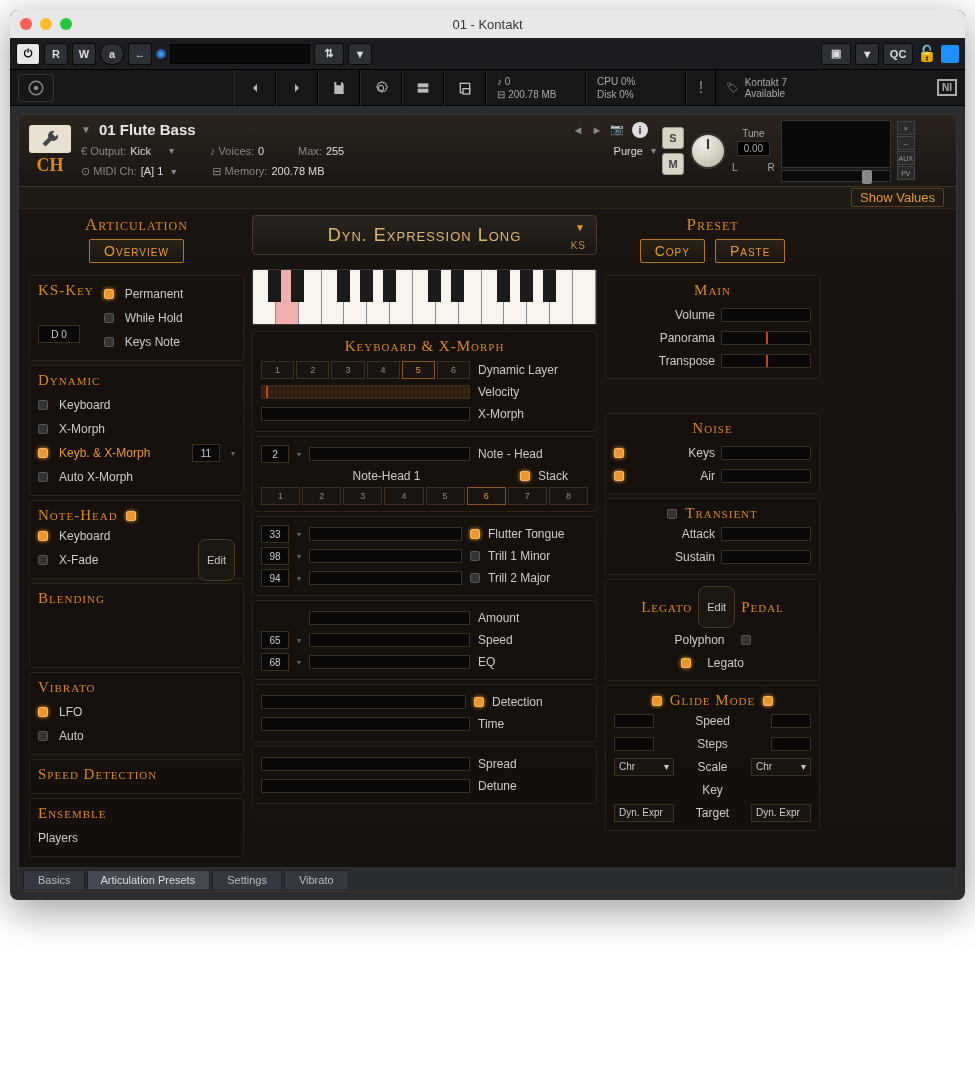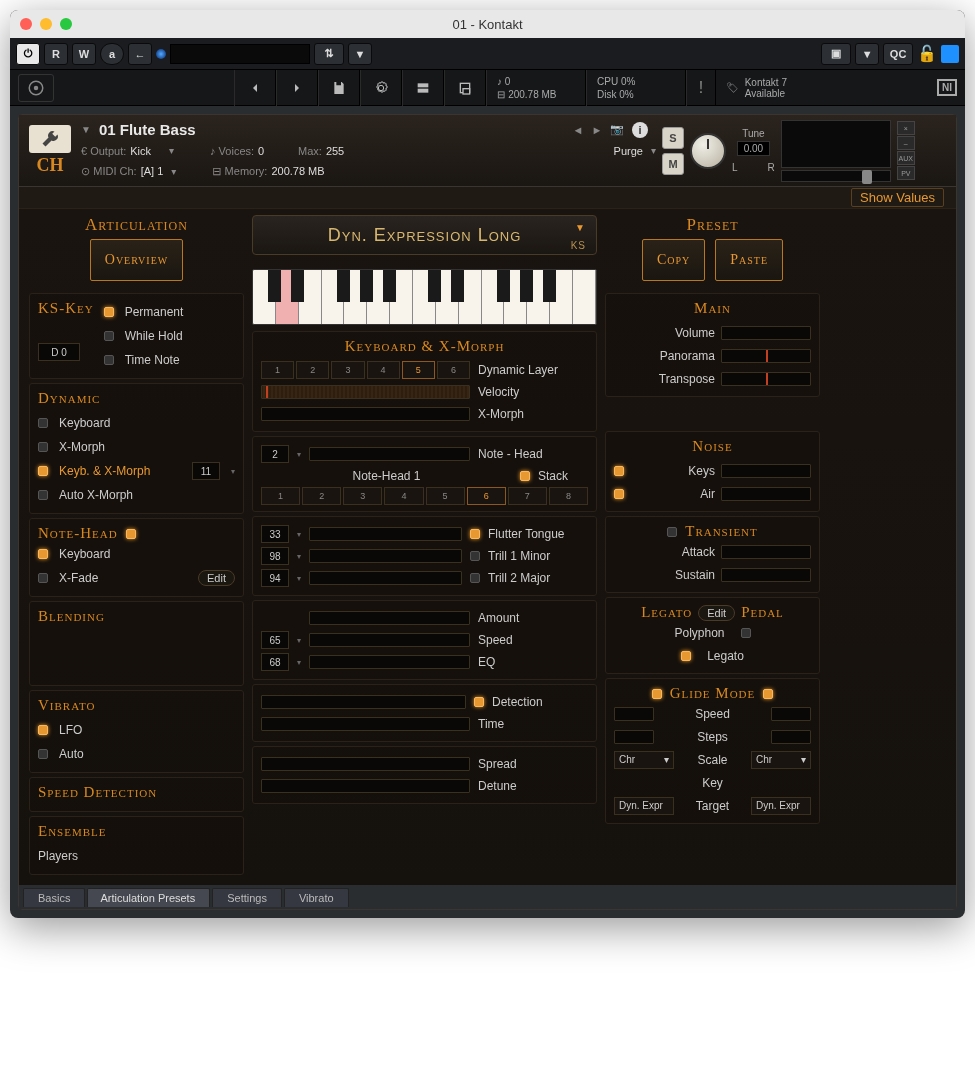--- a/index.html
+++ b/index.html
@@ -47,22 +47,22 @@
 .side-btns { display: flex; flex-direction: column; gap: 1px; }
 .side-btn { width: 18px; height: 14px; background: #2a2a2a; border: 1px solid #444; font-size: 7px; color: #999; display: flex; align-items: center; justify-content: center; cursor: pointer; }
 
 .inst-bottom-bar { height: 22px; display: flex; align-items: center; justify-content: flex-end; padding: 0 12px; background: #1f1a14; border-bottom: 1px solid #2a2218; }
 .show-vals { color: #e89830; font-size: 13px; border: 1px solid #5a4020; padding: 1px 8px; border-radius: 2px; cursor: pointer; }
 
 .main-grid { display: grid; grid-template-columns: 215px 345px 215px; gap: 8px; padding: 6px 10px 10px 10px; background: linear-gradient(#1a1410, #15110d); }
 .col { display: flex; flex-direction: column; gap: 4px; }
 
 .section-title { color: #d88820; font-family: Georgia, serif; font-variant: small-caps; font-size: 17px; letter-spacing: 1px; text-align: center; }
-.btn-gold { border: 1px solid #b87820; background: linear-gradient(#2a2218, #1a1610); color: #e89830; font-family: Liberation Serif, serif; font-variant: small-caps; font-size: 14px; padding: 12px 14px; border-radius: 2px; cursor: pointer; letter-spacing: 1px; }
-.btn-small { border: 1px solid #4a3a28; background: #1a1610; color: #ccc; font-size: 11px; padding: 1px 8px; border-radius: 8px; cursor: pointer; }
+.btn-gold { border: 1px solid #b87820; background: linear-gradient(#2a2218, #1a1610); color: #e89830; font-family: Liberation Sans, sans-serif; font-variant: small-caps; font-size: 14px; padding: 3px 14px; border-radius: 2px; cursor: pointer; letter-spacing: 1px; }
+.btn-small { border: 1px solid #4a3a28; background: #1a1610; color: #ccc; font-size: 11px; padding: 14px 8px; border-radius: 8px; cursor: pointer; }
 
 .preset-display { height: 40px; background: linear-gradient(#2a2420, #1a1612); border: 1px solid #4a3a28; border-radius: 4px; display: flex; align-items: center; justify-content: center; color: #d8b870; font-family: Georgia, serif; font-variant: small-caps; font-size: 18px; letter-spacing: 1px; position: relative; }
 .preset-ks { position: absolute; right: 10px; bottom: 3px; font-size: 10px; color: #b89050; }
 .preset-display::after { content: '▼'; position: absolute; right: 10px; top: 6px; color: #e89830; font-size: 10px; }
 
 .panel { background: rgba(20,15,10,0.6); border: 1px solid #2a2218; border-radius: 3px; padding: 6px 8px; }
 .panel-header { color: #d88820; font-family: Georgia, serif; font-variant: small-caps; font-size: 15px; letter-spacing: 1px; margin-bottom: 4px; }
 .panel-header.center { text-align: center; }
 .param-row { display: flex; align-items: center; gap: 11px; height: 24px; font-size: 12px; }
 .led { width: 10px; height: 10px; border-radius: 2px; background: #333; border: 1px solid #555; flex-shrink: 0; cursor: pointer; }
@@ -292,21 +292,21 @@
               <div class="param-row">
                   <span class="led on"></span>
                   <span class="param-label">Permanent</span>
                 </div>
               <div class="param-row">
                   <span class="led"></span>
                   <span class="param-label">While Hold</span>
                 </div>
               <div class="param-row">
                   <span class="led"></span>
-                  <span class="param-label">Time Note</span>
+                  <span class="param-label">Keys Note</span>
                 </div>
             </div>
           </div>
         </div>
 
         <div class="panel">
           <div class="panel-header">Dynamic</div>
           <div class="param-row">
               <span class="led"></span>
               <span class="param-label">Keyboard</span>

